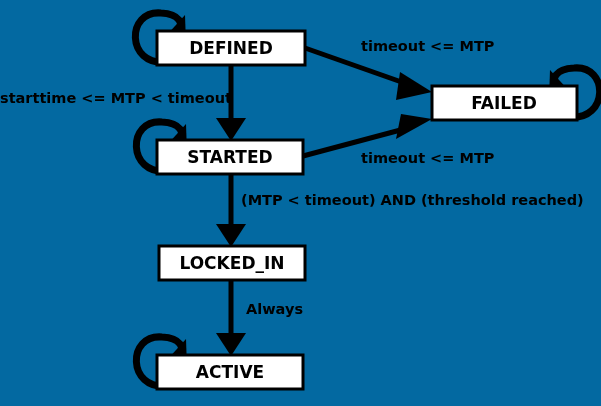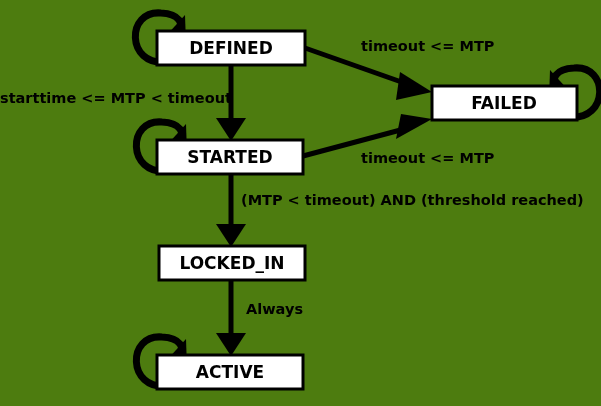--- a/index.html
+++ b/index.html
@@ -4,21 +4,21 @@
 <style>
   html, body {
     margin: 0;
     padding: 0;
     background: #ffffff;
   }
   #diagram-root {
     position: relative;
     width: 601px;
     height: 406px;
-    background: #4d7c0f;
+    background: #0369a1;
     font-family: "DejaVu Sans", sans-serif;
     overflow: hidden;
   }
   #diagram-svg {
     position: absolute;
     left: 0;
     top: 0;
     width: 601px;
     height: 406px;
   }

